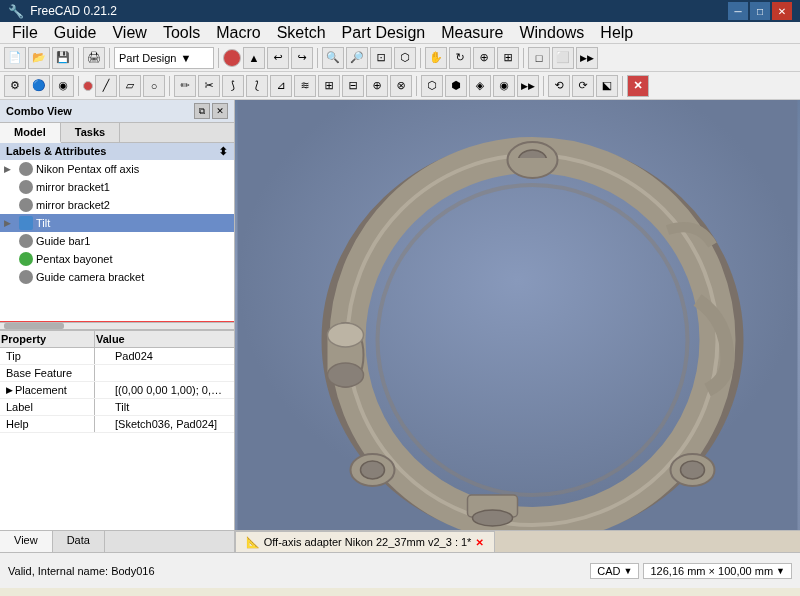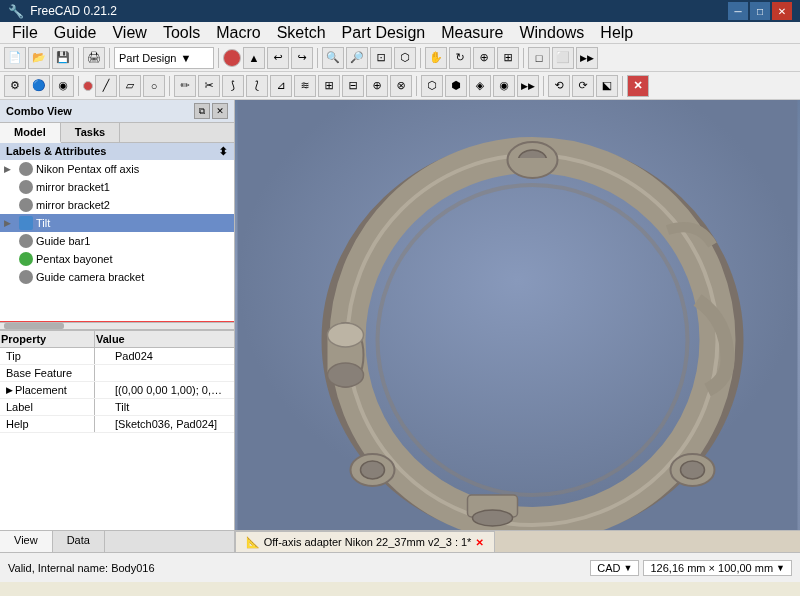--- a/index.html
+++ b/index.html
@@ -251,21 +251,21 @@
     .tab-close-x {
       color: red;
       font-size: 10px;
       font-weight: bold;
     }
 
     
     #statusbar {
       background: #f0f0f0;
       border-top: 1px solid #bbb;
-      height: 30px;
+      height: 36px;
       display: flex;
       align-items: center;
       padding: 0 8px;
       font-size: 11px;
       justify-content: space-between;
     }
     #statusbar-right {
       display: flex;
       align-items: center;
       gap: 4px;

